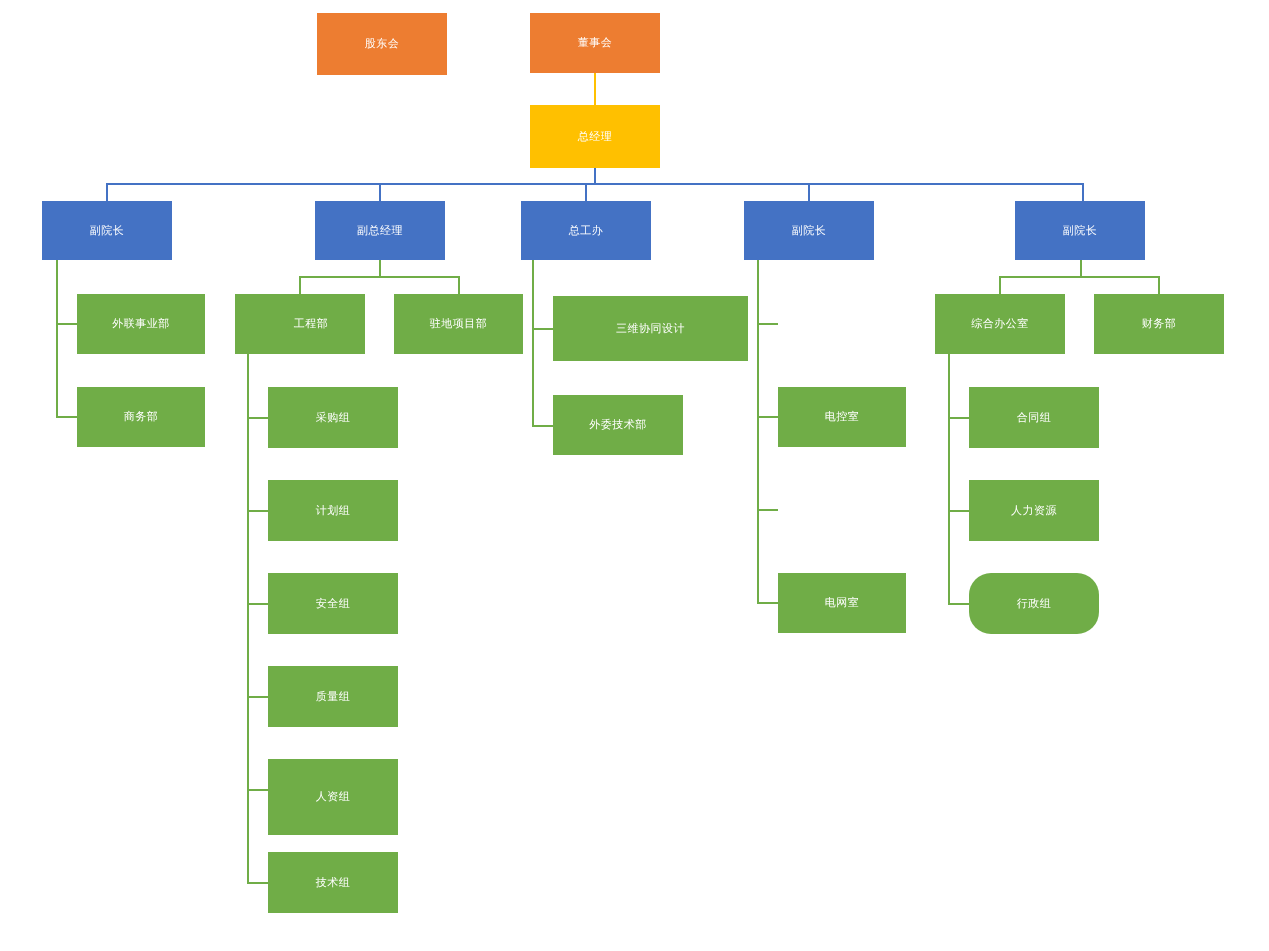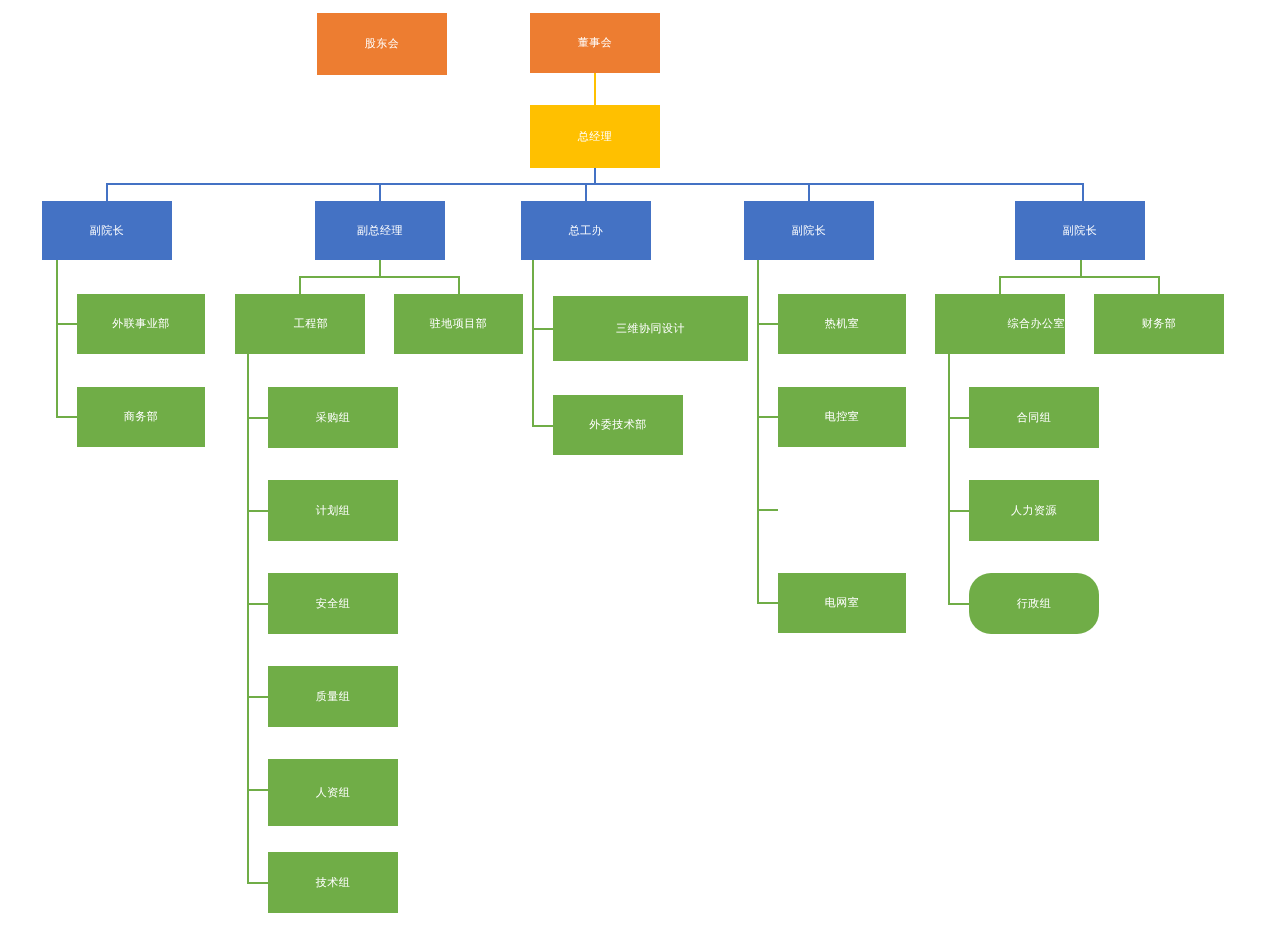--- a/index.html
+++ b/index.html
@@ -99,21 +99,21 @@
   </div>
   <div class="node green" style="left:268px;top:480px;width:130px;height:61px;">
     <span>计划组</span>
   </div>
   <div class="node green" style="left:268px;top:573px;width:130px;height:61px;">
     <span>安全组</span>
   </div>
   <div class="node green" style="left:268px;top:666px;width:130px;height:61px;">
     <span>质量组</span>
   </div>
-  <div class="node green" style="left:268px;top:759px;width:130px;height:67px;">
+  <div class="node green" style="left:268px;top:759px;width:130px;height:76px;">
     <span>人资组</span>
   </div>
   <div class="node green" style="left:268px;top:852px;width:130px;height:61px;">
     <span>技术组</span>
   </div>
 
   <div class="conn v c-green" style="left:532px;top:260px;height:166px;"></div>
   <div class="conn h c-green" style="left:532px;top:328px;width:21px;"></div>
   <div class="conn h c-green" style="left:532px;top:425px;width:21px;"></div>
 
@@ -123,36 +123,33 @@
   <div class="node green" style="left:553px;top:395px;width:130px;height:60px;">
     <span>外委技术部</span>
   </div>
 
   <div class="conn v c-green" style="left:757px;top:260px;height:344px;"></div>
   <div class="conn h c-green" style="left:757px;top:323px;width:21px;"></div>
   <div class="conn h c-green" style="left:757px;top:416px;width:21px;"></div>
   <div class="conn h c-green" style="left:757px;top:509px;width:21px;"></div>
   <div class="conn h c-green" style="left:757px;top:602px;width:21px;"></div>
 
-  <div class="node green" style="left:778px;top:294px;width:128px;height:60px;">
-    <span>热机室</span>
-  </div>
   <div class="node green" style="left:778px;top:387px;width:128px;height:60px;">
     <span>电控室</span>
   </div>
   <div class="node green" style="left:778px;top:573px;width:128px;height:60px;">
     <span>电网室</span>
   </div>
 
   <div class="conn v c-green" style="left:1080px;top:260px;height:17px;"></div>
   <div class="conn h c-green" style="left:999px;top:276px;width:160px;"></div>
   <div class="conn v c-green" style="left:999px;top:276px;height:18px;"></div>
   <div class="conn v c-green" style="left:1158px;top:276px;height:18px;"></div>
 
-  <div class="node green" style="left:935px;top:294px;width:130px;height:60px;justify-content:flex-end;">
+  <div class="node green" style="left:935px;top:294px;width:130px;height:60px;">
     <span>综合办公室</span>
   </div>
   <div class="node green" style="left:1094px;top:294px;width:130px;height:60px;">
     <span>财务部</span>
   </div>
 
   <div class="conn v c-green" style="left:948px;top:354px;height:250px;"></div>
   <div class="conn h c-green" style="left:948px;top:417px;width:21px;"></div>
   <div class="conn h c-green" style="left:948px;top:510px;width:21px;"></div>
   <div class="conn h c-green" style="left:948px;top:603px;width:21px;"></div>

